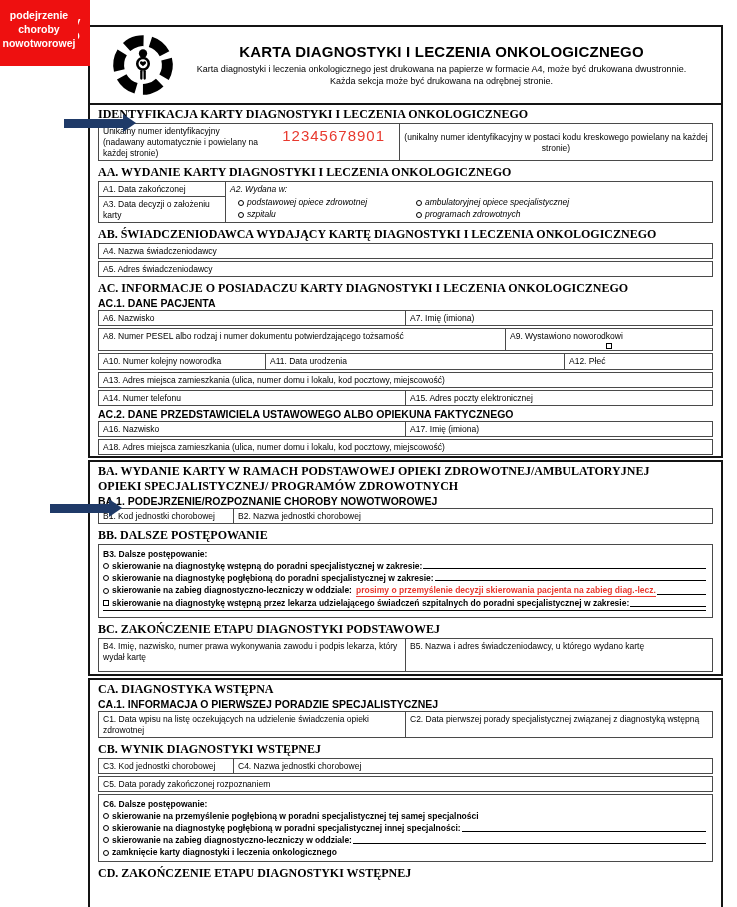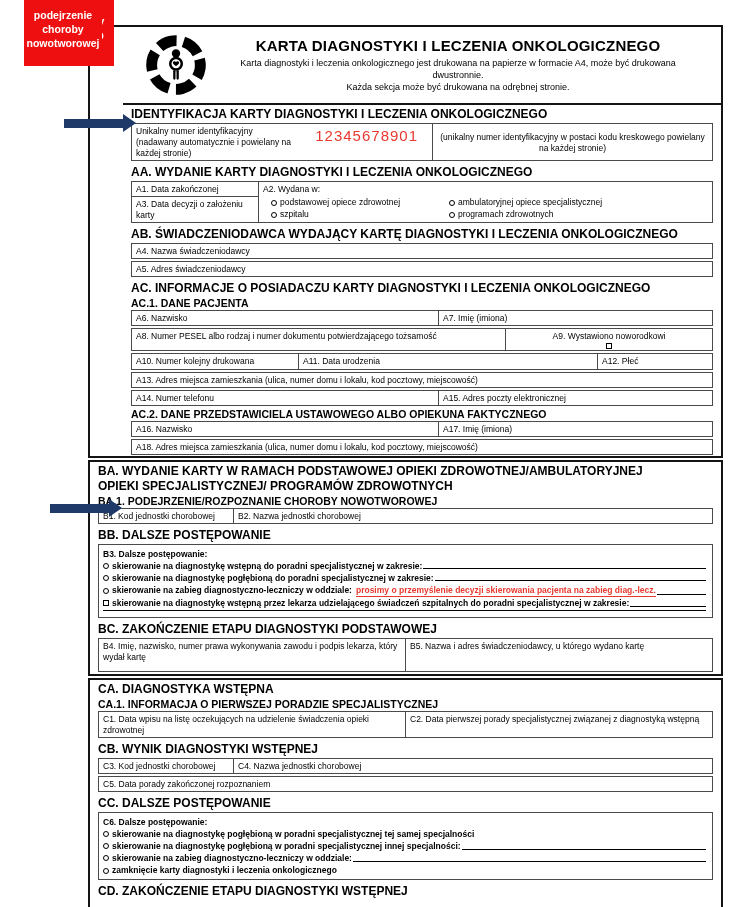--- a/index.html
+++ b/index.html
@@ -1,41 +1,41 @@
 <!DOCTYPE html>
 <html><head>
 <meta charset="utf-8">
 <style>
   * { box-sizing: border-box; }
   body { margin:0; background:#fff; }
   .page { position:relative; width:737px; height:907px; background:#fff;
           font-family:"Liberation Sans", sans-serif; color:#000; overflow:hidden; }
   .form { position:absolute; left:88px; top:25px; width:635px; }
   .block { border:2px solid #141414; background:#fff; margin-bottom:2px; overflow:hidden; }
-  .block-a { height:433px;padding-left:33px; }
+  .block-a { height:433px; }
   .block-b { height:216px; }
   .block-c { height:256px; }
 
   
   .header-box { display:flex; align-items:center; border-bottom:2px solid #141414; height:78px; padding:4px 10px; }
   .logo-wrap { width:86px; flex:0 0 86px; display:flex; justify-content:center; }
   .title-wrap { flex:1; text-align:center; padding-right:14px; }
   .main-title { font-size:15px; font-weight:bold; letter-spacing:.2px; }
   .subtitle { font-size:9px; margin-top:3px; line-height:1.35; }
 
   
-  .sec-title { font-size:12px; font-weight:bold; padding:2px 8px 1px; line-height:1.25; }
+  .sec-title { font-size:12px; font-weight:bold; padding:2px 8px 1px; line-height:1.25;font-family:Liberation Serif, serif; }
   .sub-title { font-size:10.5px; font-weight:bold; padding:0 8px 1px; }
 
   
   .frow { display:flex; margin:0 8px 2px; }
   .cell { border:1px solid #4a4a4a; font-size:8.5px; padding:2px 4px 1px; line-height:1.3;
           min-height:16px; background:#fff; }
   .cell + .cell, .cell + .colcells { margin-left:-1px; }
-  .colcells + .cell { margin-left:-1px; }
+  .colcells + .cell { margin-left:-1px;font-style:italic; }
   .grow { flex:1; }
   .h2l { min-height:24px; }
   .hb4 { min-height:34px; }
 
   
   .id-row .cell1 { flex:0 0 302px; display:flex; align-items:flex-start; }
   .id-value { margin-left:auto; padding-right:10px; color:#e8392e; font-size:15px; letter-spacing:1px; }
   .id-row .cell2 { flex:1; display:flex; align-items:center; justify-content:center; text-align:center; }
 
   
@@ -56,21 +56,21 @@
 
   
   .optbox { display:block; padding:2px 4px; }
   .optbox .optline { display:flex; align-items:center; margin:1.5px 0; font-size:8.5px; line-height:1.25;font-weight:bold; }
   .ufill { flex:1; border-bottom:1px solid #000; margin:0 2px 2px 1px; min-width:10px; align-self:flex-end; }
   .red-note { color:#e8392e; border-bottom:1px solid #e8392e; margin-left:4px; white-space:nowrap; }
   .lbl { white-space:nowrap; }
 
   
   .note { position:absolute; background:#ee1010; color:#fff; font-weight:bold; text-align:center;
-          white-space:pre-line; z-index:3;margin-left:24px; }
+          white-space:pre-line; z-index:3; }
   .note1 { left:0; top:73; width:90px; height:66px; font-size:11px; line-height:1.4; padding-top:14px; }
   .note2 { left:0; top:462; width:78px; height:64px; font-size:10.5px; line-height:1.32; padding-top:9px; }
   .arrow { position:absolute; z-index:4; height:18px; }
   .arrow .shaft { position:absolute; left:0; top:5px; height:9px; background:#1f3a68; }
   .arrow .head { position:absolute; top:0; width:0; height:0;
                  border-top:9px solid transparent; border-bottom:9px solid transparent;
                  border-left:13px solid #1f3a68; }
   .arrow1 { left:64px; top:114px; width:72px; }
   .arrow1 .shaft { width:59px; } .arrow1 .head { left:59px; }
   .arrow2 { left:50px; top:499px; width:72px; }
@@ -174,26 +174,26 @@
 
       <div class="sec-title">AC. INFORMACJE O POSIADACZU KARTY DIAGNOSTYKI I LECZENIA ONKOLOGICZNEGO</div>
       <div class="sub-title">AC.1. DANE PACJENTA</div>
       <div class="frow">
         <div class="cell" style="flex:0 0 308px">A6. Nazwisko</div>
         <div class="cell grow">A7. Imię (imiona)</div>
       </div>
       <div class="frow">
         <div class="cell grow">A8. Numer PESEL albo rodzaj i numer dokumentu potwierdzającego tożsamość</div>
         <div class="cell a9cell">
-          <div style="text-align:center">A9. Wystawiono noworodkowi</div>
+          <div style="text-align:left">A9. Wystawiono noworodkowi</div>
           <div class="a9box"></div>
         </div>
       </div>
       <div class="frow">
-        <div class="cell" style="flex:0 0 168px">A10. Numer kolejny drukowana</div>
+        <div class="cell" style="flex:0 0 168px">A10. Numer kolejny noworodka</div>
         <div class="cell" style="flex:0 0 300px">A11. Data urodzenia</div>
         <div class="cell grow">A12. Płeć</div>
       </div>
       <div class="frow">
         <div class="cell grow">A13. Adres miejsca zamieszkania (ulica, numer domu i lokalu, kod pocztowy, miejscowość)</div>
       </div>
       <div class="frow">
         <div class="cell" style="flex:0 0 308px">A14. Numer telefonu</div>
         <div class="cell grow">A15. Adres poczty elektronicznej</div>
       </div>
@@ -267,27 +267,26 @@
 
       <div class="sec-title">CB. WYNIK DIAGNOSTYKI WSTĘPNEJ</div>
       <div class="frow">
         <div class="cell" style="flex:0 0 136px">C3. Kod jednostki chorobowej</div>
         <div class="cell grow">C4. Nazwa jednostki chorobowej</div>
       </div>
       <div class="frow">
         <div class="cell grow">C5. Data porady zakończonej rozpoznaniem</div>
       </div>
 
-      <div class="sec-title">CC. DALSZE POSTĘPOWANIE</div>
       <div class="frow">
         <div class="cell grow optbox">
           <div class="optline">C6. Dalsze postępowanie:</div>
           <div class="optline">
             <span class="radio"></span>
-            <span class="lbl">skierowanie na diagnostykę pogłębioną w poradni specjalistycznej tej samej specjalności</span>
+            <span class="lbl">skierowanie na przemyślenie pogłębioną w poradni specjalistycznej tej samej specjalności</span>
           </div>
           <div class="optline">
             <span class="radio"></span>
             <span class="lbl">skierowanie na diagnostykę pogłębioną w poradni specjalistycznej innej specjalności:</span>
             <span class="ufill"></span>
           </div>
           <div class="optline">
             <span class="radio"></span>
             <span class="lbl">skierowanie na zabieg diagnostyczno-leczniczy w oddziale:</span>
             <span class="ufill"></span>

